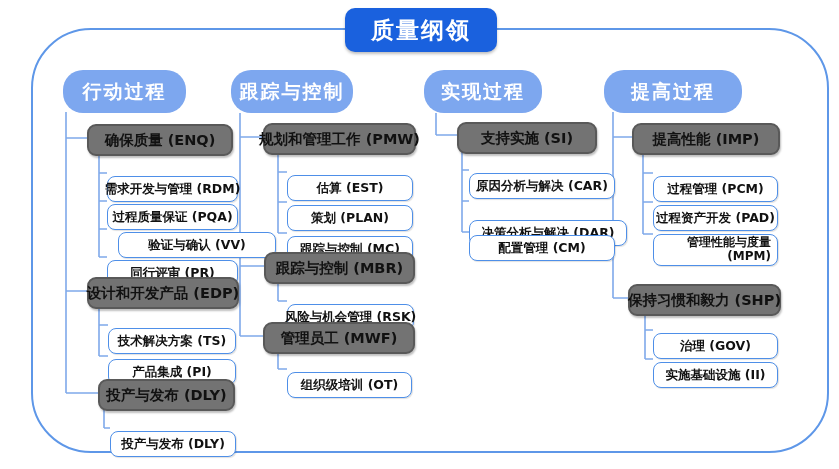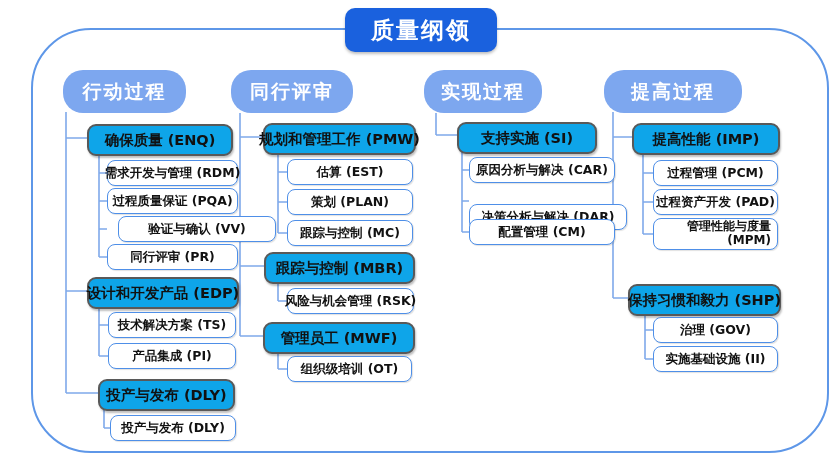--- a/index.html
+++ b/index.html
@@ -18,28 +18,29 @@
   .title{
     height:44px;border-radius:10px;background:#1A61DE;color:#fff;
     font-size:23px;font-weight:bold;letter-spacing:2px;z-index:5;
     box-shadow:0 2px 3px rgba(0,0,0,.25);
   }
   .hdr{
     height:43px;border-radius:20px;background:#7DA7EF;color:#fff;
     font-size:19px;font-weight:bold;letter-spacing:2px;z-index:3;
   }
   .grp{
-    height:32px;border-radius:9px;background:#0ea5e9;border:2px solid #595959;
+    height:32px;border-radius:9px;background:#737373;border:2px solid #595959;
     color:#111;font-size:14.5px;font-weight:bold;white-space:nowrap;z-index:3;
     box-shadow:1px 2px 2px rgba(0,0,0,.25);
   }
   .leaf{
     height:26px;border-radius:8px;background:#fff;border:1.6px solid #4E8FE8;
     color:#111;font-size:12.5px;font-weight:bold;white-space:nowrap;z-index:3;
     box-shadow:1px 1px 1px rgba(0,0,0,.12);
+    margin-top:16px;
   }
   .leaf.two-line{height:32px;white-space:normal;font-size:12px;line-height:1.15;padding:0 6px;}
 </style>
 </head>
 <body>
 
 <div class="stage">
 
   <div class="frame"></div>
 
@@ -59,21 +60,21 @@
     <path d="M462,149 V232 M462,170 H469 M462,201 H469 M462,232 H469"></path>
 
     <path d="M613,112 V298 M613,137 H632 M613,298 H628"></path>
     <path d="M643,151 V234 M643,173 H653 M643,202 H653 M643,234 H653"></path>
     <path d="M645,312 V359 M645,330 H653 M645,359 H653"></path>
   </svg>
 
   <div class="box title" style="left:345px;top:8px;width:152px">质量纲领</div>
 
   <div class="box hdr" style="left:63px;top:70px;width:123px">行动过程</div>
-  <div class="box hdr" style="left:231px;top:70px;width:122px">同行评审</div>
+  <div class="box hdr" style="left:231px;top:70px;width:122px">跟踪与控制</div>
   <div class="box hdr" style="left:424px;top:70px;width:118px">实现过程</div>
   <div class="box hdr" style="left:604px;top:70px;width:138px">提高过程</div>
 
   <div class="box grp" style="left:87px;top:124px;width:146px">确保质量 (ENQ)</div>
   <div class="box leaf" style="left:107px;top:160px;width:131px">需求开发与管理 (RDM)</div>
   <div class="box leaf" style="left:107px;top:188px;width:131px">过程质量保证 (PQA)</div>
   <div class="box leaf" style="left:118px;top:216px;width:158px">验证与确认 (VV)</div>
   <div class="box leaf" style="left:107px;top:244px;width:131px">同行评审 (PR)</div>
   <div class="box grp" style="left:87px;top:277px;width:152px">设计和开发产品 (EDP)</div>
   <div class="box leaf" style="left:108px;top:312px;width:128px">技术解决方案 (TS)</div>

